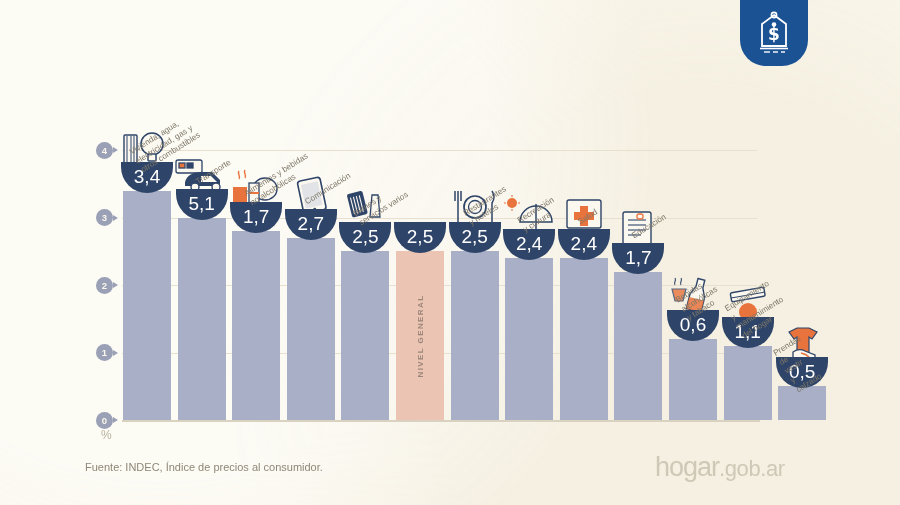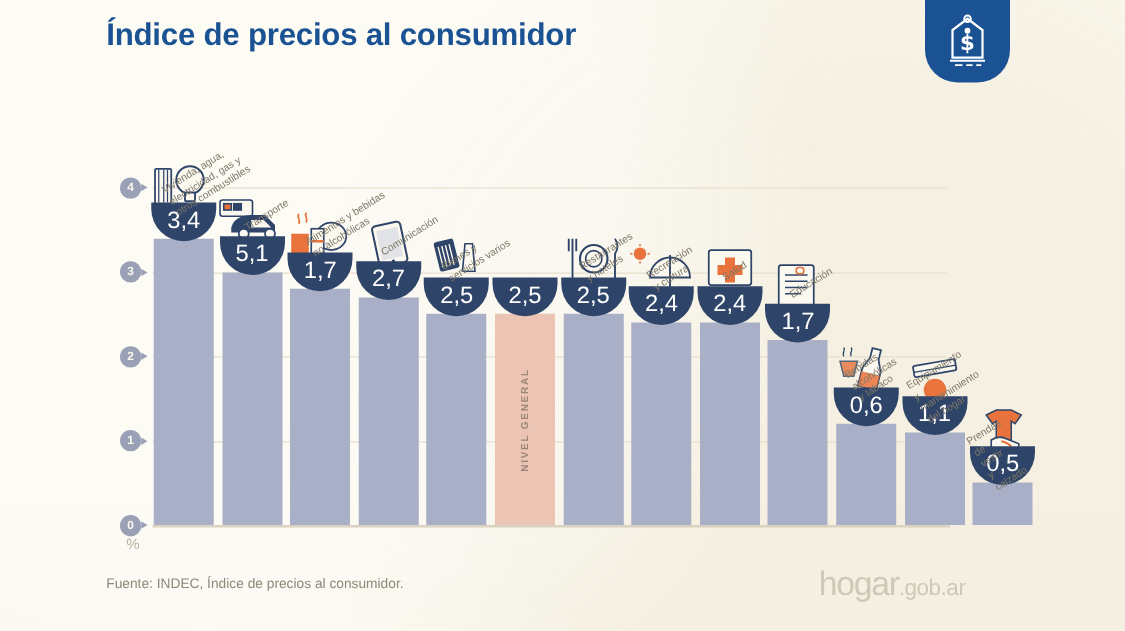--- a/index.html
+++ b/index.html
@@ -104,29 +104,28 @@
   }
 
   
   .source{
     position:absolute;left:85px;top:461px;font-size:11px;color:#8F8878;
   }
   .indec{
     position:absolute;left:655px;top:452px;
     font-size:27px;color:#CFC8B6;letter-spacing:-1px;font-weight:500;
   }
-  .indec .dom{font-size:18px;letter-spacing:-.4px;}
+  .indec .dom{font-size:22px;letter-spacing:-.4px;}
 </style>
 </head>
 <body>
 
 <div class="grain"></div>
 
 <div class="header">
-  <h1 class="title">Índice de precios al consumidor</h1>
 </div>
 
 <div class="badge-logo">
   <svg width="40" height="46" viewBox="0 0 40 46" aria-hidden="true">
     <path d="M20 5 L32 14 L32 36 L8 36 L8 14 Z" fill="none" stroke="#FFFFFF" stroke-width="1.8"></path>
     <circle cx="20" cy="5" r="2.6" fill="none" stroke="#FFFFFF" stroke-width="1.6"></circle>
     <circle cx="20" cy="14.5" r="2.3" fill="#FFFFFF"></circle>
     <text x="20" y="30" font-family="DejaVu Sans, sans-serif" font-size="17" font-weight="bold" fill="#FFFFFF" text-anchor="middle">$</text>
     <line x1="6" y1="38.5" x2="34" y2="38.5" stroke="#FFFFFF" stroke-width="1.6"></line>
     <line x1="10" y1="42" x2="16" y2="42" stroke="#FFFFFF" stroke-width="1.4"></line>

